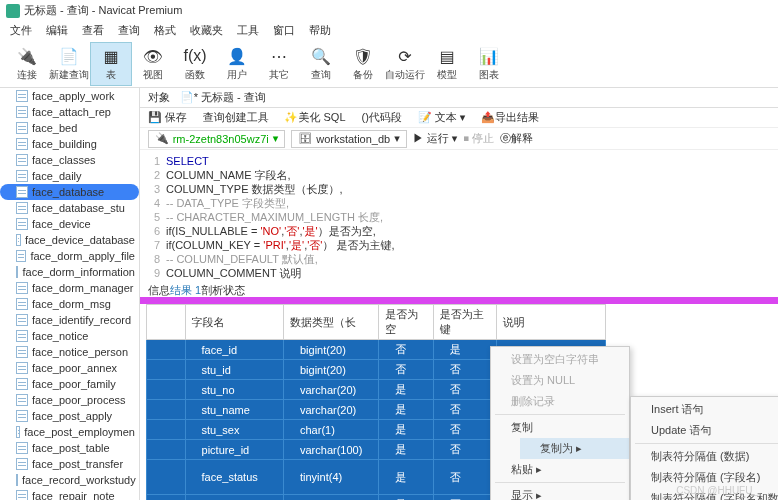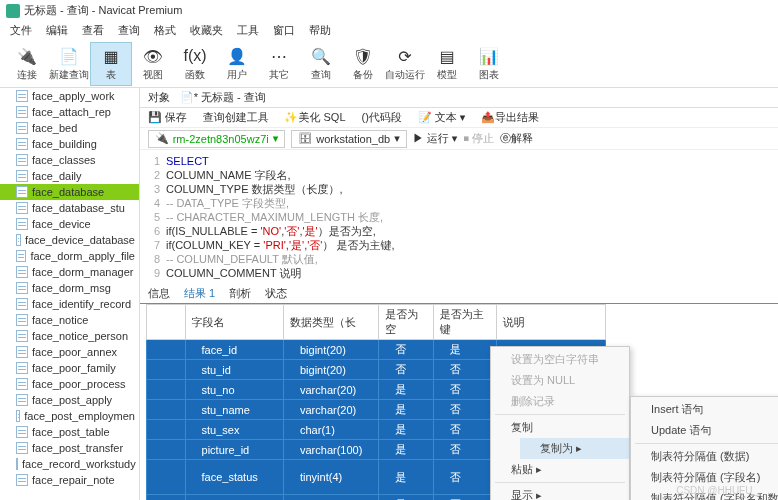--- a/index.html
+++ b/index.html
@@ -8,37 +8,37 @@
 .titlebar .i { width: 14px; height: 14px; background: #3a8; border-radius: 2px; }
 .menubar { height: 20px; display: flex; align-items: center; gap: 14px; padding: 2px 10px; color: #333; }
 .toolbar { height: 48px; display: flex; align-items: center; padding: 2px 6px; border-bottom: 1px solid #ddd; }
 .tbtn { width: 42px; height: 44px; display: flex; flex-direction: column; align-items: center; justify-content: center; gap: 1px; }
 .tbtn.active { background: #cde8f8; border: 1px solid #9cd; }
 .tico { width: 22px; height: 22px; display: flex; align-items: center; justify-content: center; font-size: 16px; }
 .tbtn .lbl { font-size: 10px; color: #444; }
 .main { display: flex; height: 412px; }
 .sidebar { width: 140px; border-right: 1px solid #ddd; overflow: hidden; }
 .sideitem { display: flex; align-items: center; gap: 4px; padding: 1px 4px 1px 16px; height: 16px; white-space: nowrap; overflow: hidden; }
-.sideitem.sel { background: #84cc16; }
+.sideitem.sel { background: #3b82f6; border-radius: 8px; }
 .tb { width: 12px; height: 12px; background: #fff; border: 1px solid #94b8d6; position: relative; }
 .tb:before { content:""; position:absolute; left:1px; right:1px; top:3px; height:1px; background:#94b8d6; }
 .tb:after { content:""; position:absolute; left:1px; right:1px; top:6px; height:1px; background:#94b8d6; }
 .content { flex: 1; display: flex; flex-direction: column; position: relative; }
 .tabrow { height: 20px; display: flex; align-items: flex-start; gap: 10px; padding: 2px 8px; border-bottom: 1px solid #ddd; font-size: 11px; }
 .qbar { height: 22px; display: flex; align-items: center; gap: 16px; padding: 2px 8px; border-bottom: 1px solid #eee; }
 .dbrow { height: 22px; display: flex; align-items: center; gap: 6px; padding: 2px 8px; border-bottom: 1px solid #eee; }
 .combo { border: 1px solid #ccc; padding: 1px 6px; height: 18px; display: flex; align-items: center; gap: 4px; }
 .combo.green { color: #0a0; }
 .sqlarea { padding: 4px 8px; font-family: Consolas, monospace; font-size: 11px; line-height: 14px; color: #333; background: #fff; }
 .ln { display: flex; }
 .lnum { width: 18px; color: #aaa; text-align: right; padding-right: 6px; }
 .kw { color: #00a; }
 .cm { color: #999; }
 .str { color: #c00; }
-.restabs { height: 20px; display: flex; align-items: center; gap: 14px; padding: 2px 8px; border-bottom: 1px solid #d946ef; }
+.restabs { height: 20px; display: flex; align-items: center; gap: 0; padding: 2px 8px; border-bottom: 7px solid #d946ef; }
 .restabs .t.active { color: #2a7ab8; }
 .grid { border-collapse: collapse; width: 460px; }
 .grid th { background: #fff; border: 1px solid #d0d0d0; padding: 2px 6px; text-align: left; font-weight: normal; font-size: 11px; }
 .grid td { background: #1a6ab8; color: #fff; border: 1px solid #3a8ad0; padding: 2px 16px; font-size: 11px; height: 15px; }
 .rowh { width: 10px; background: #f0f0f0; border:1px solid #d0d0d0; }
 .ctxmenu { position: absolute; background: #f8f8f8; border: 1px solid #ccc; box-shadow: 2px 2px 6px rgba(0,0,0,0.2); padding: 2px 0; font-size: 11px; color: #444; }
 .ctxmenu .mi { padding: 3px 22px 3px 20px; white-space: nowrap; }
 .ctxmenu .mi.dis { color: #aaa; }
 .ctxmenu .mi.hl { background: #d8e8f4; margin-left: 29px; }
 .ctxmenu .sep { height: 1px; background: #ddd; margin: 2px 4px; }
@@ -156,20 +156,24 @@
       <div class="sideitem">
         <span class="tb"></span>
         <span>face_device_database</span>
       </div>
       <div class="sideitem">
         <span class="tb"></span>
         <span>face_dorm_apply_file</span>
       </div>
       <div class="sideitem">
         <span class="tb"></span>
+        <span>face_dorm_information</span>
+      </div>
+      <div class="sideitem">
+        <span class="tb"></span>
         <span>face_dorm_manager</span>
       </div>
       <div class="sideitem">
         <span class="tb"></span>
         <span>face_dorm_msg</span>
       </div>
       <div class="sideitem">
         <span class="tb"></span>
         <span>face_identify_record</span>
       </div>

